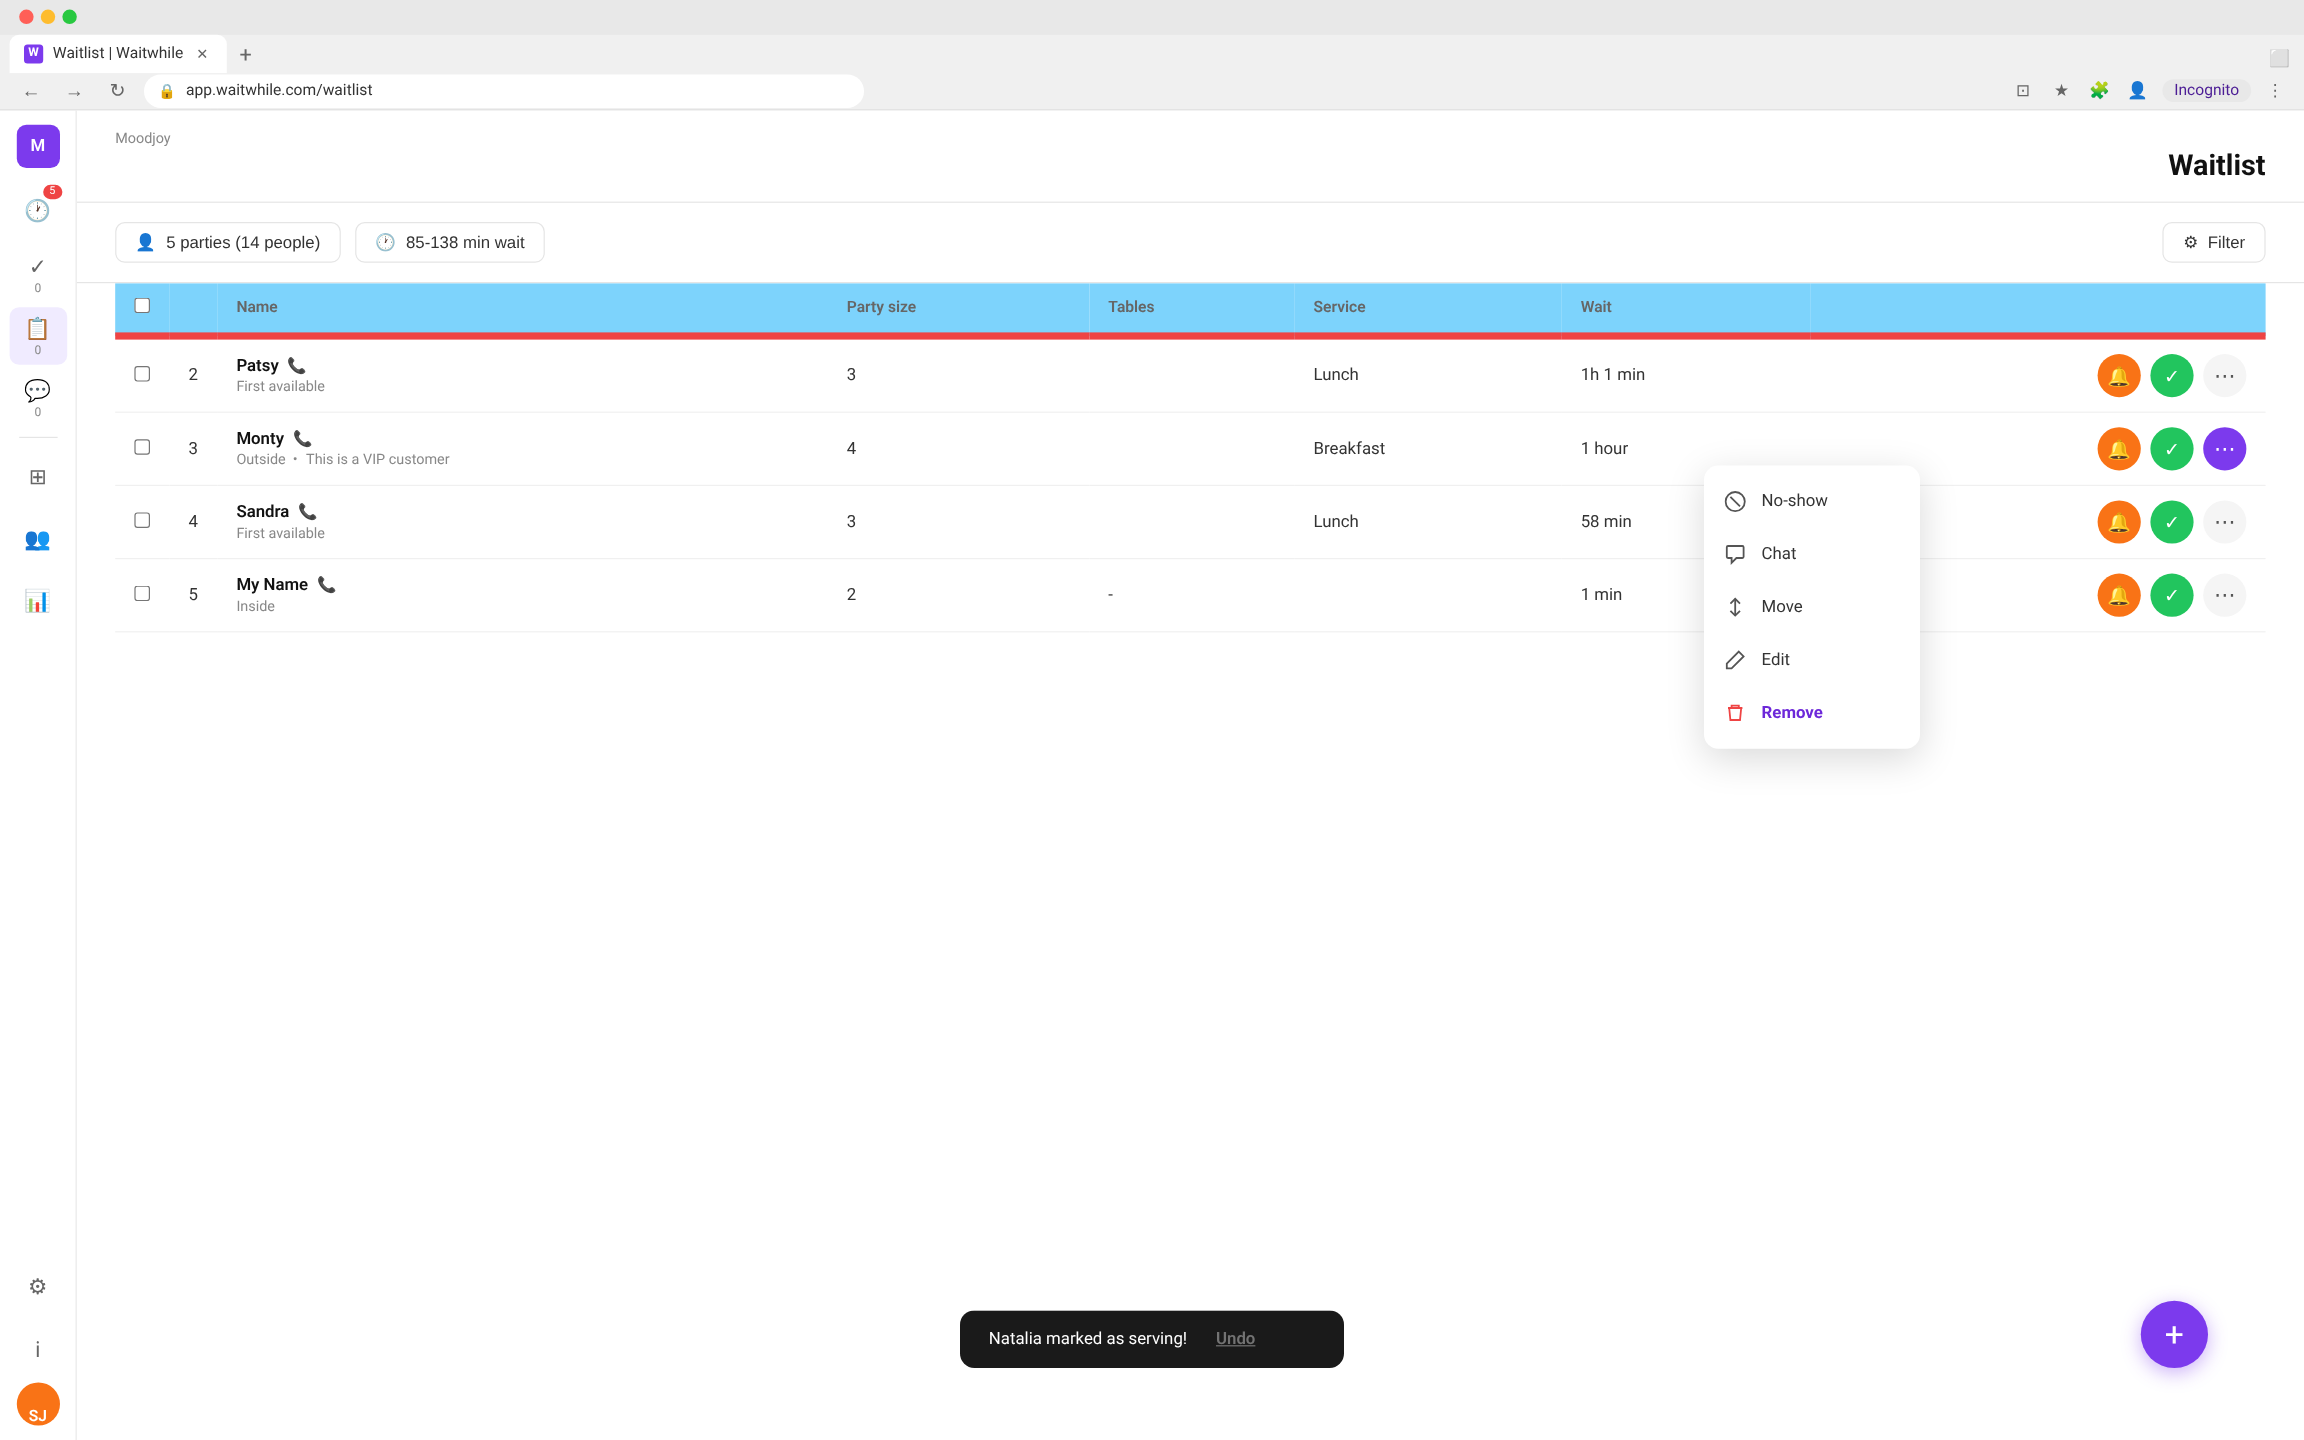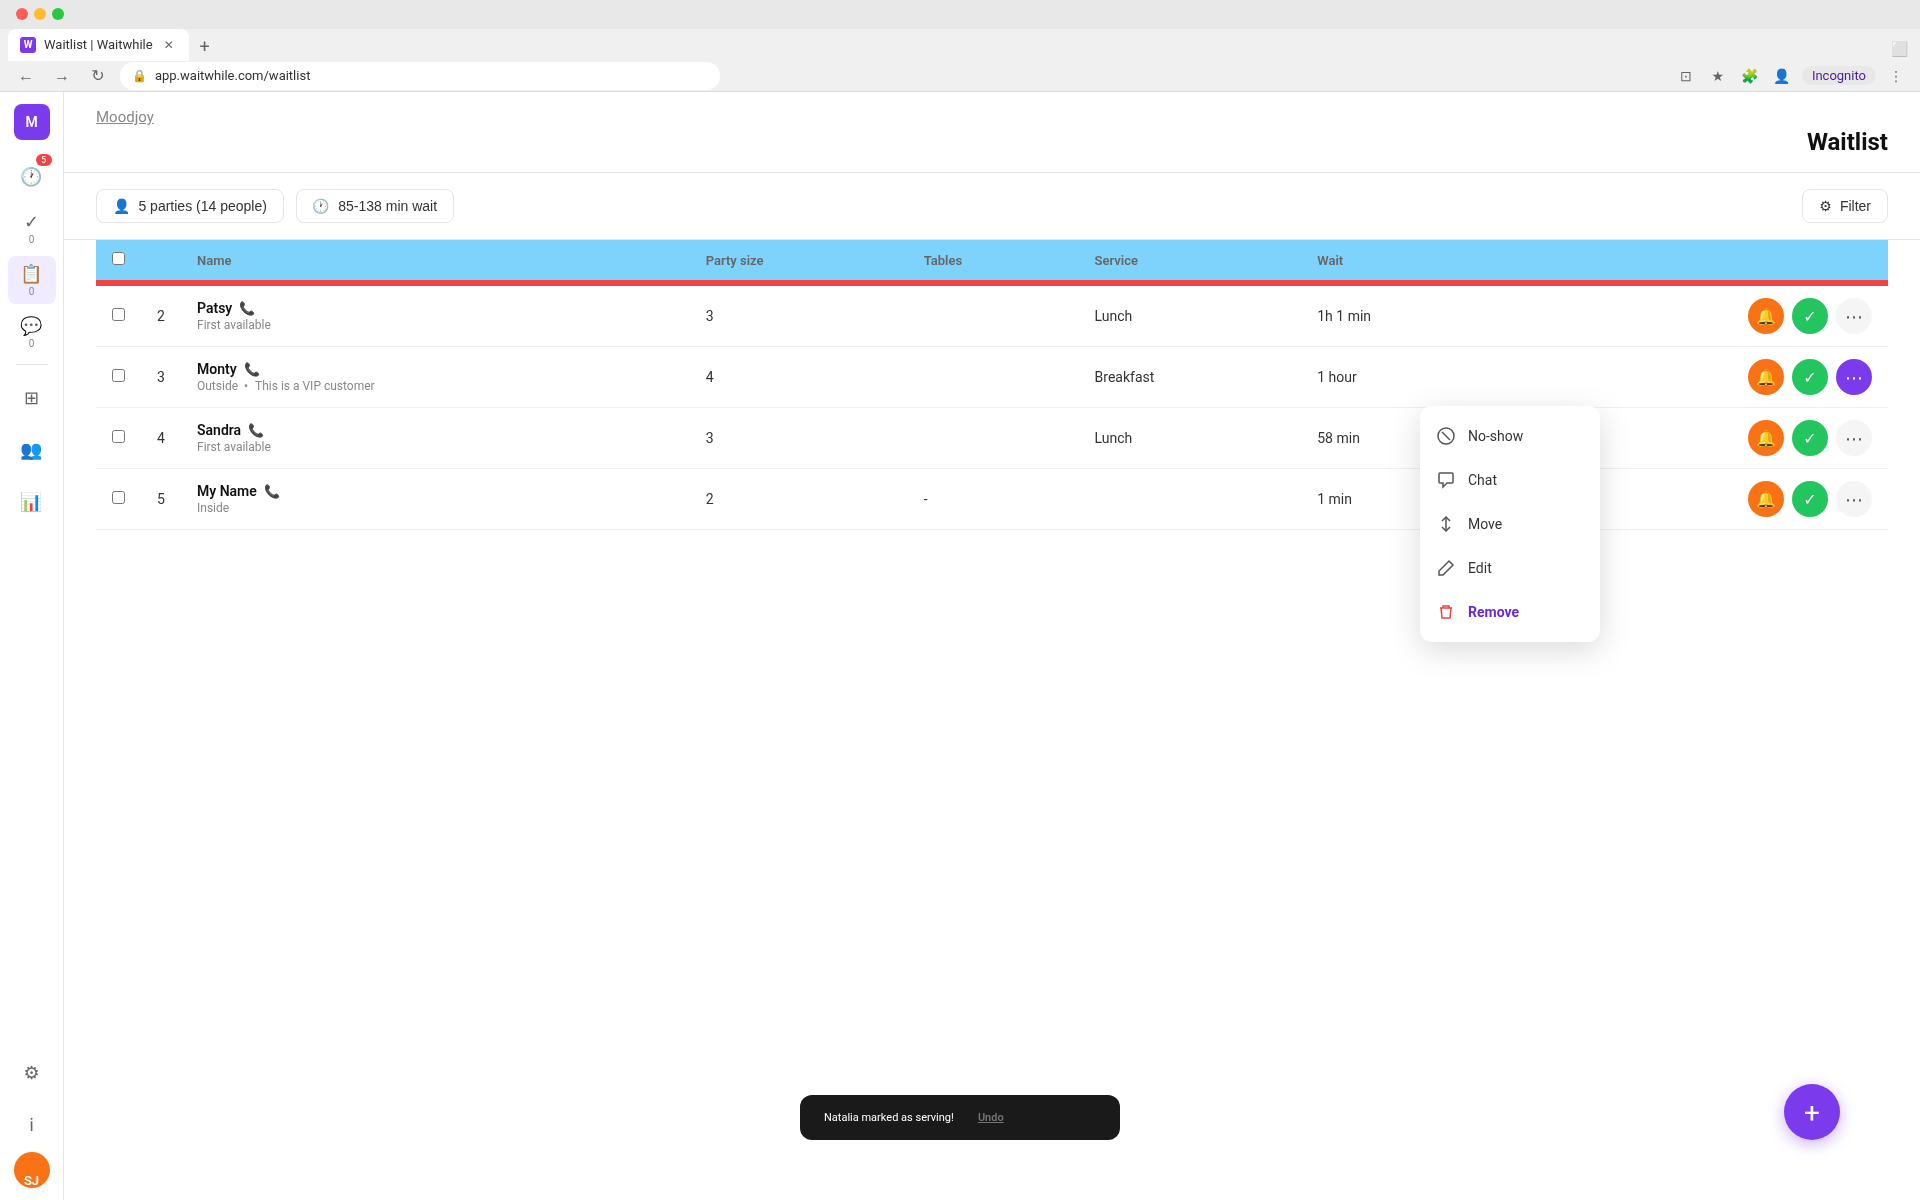--- a/index.html
+++ b/index.html
@@ -244,24 +244,23 @@
       overflow: hidden;
     }
 
     
     .page-header {
       padding: 16px 32px 0;
       border-bottom: 1px solid #e5e5e5;
       background: white;
     }
     .page-breadcrumb {
-      font-size: 15px;
+      font-size: 12px;
       color: #888;
       margin-bottom: 2px;
-      text-decoration: underline;
     }
     .page-title-row {
       display: flex;
       align-items: center;
       justify-content: flex-end;
       padding-bottom: 16px;
     }
     .page-title {
       font-size: 24px;
       font-weight: 700;
@@ -422,21 +421,21 @@
       align-items: center;
       justify-content: center;
       font-size: 18px;
       cursor: pointer;
     }
     .phone-icon { font-size: 13px; color: #888; margin-left: 4px; }
 
     
     .context-menu {
       position: fixed;
-      top: 406px;
+      top: 388px;
       right: 320px;
       background: white;
       border-radius: 12px;
       box-shadow: 0 8px 32px rgba(0,0,0,0.15);
       padding: 8px 0;
       min-width: 180px;
       z-index: 1000;
     }
     .context-menu-item {
       display: flex;
@@ -463,21 +462,21 @@
       bottom: 60px;
       left: 50%;
       transform: translateX(-50%);
       background: #1a1a1a;
       color: white;
       border-radius: 12px;
       padding: 16px 24px;
       display: flex;
       align-items: center;
       gap: 24px;
-      font-size: 11px;
+      font-size: 14px;
       z-index: 2000;
       min-width: 320px;
     }
     .toast-undo {
       color: #737373;
       font-weight: 600;
       cursor: pointer;
       white-space: nowrap;
       text-decoration: underline;
     }

